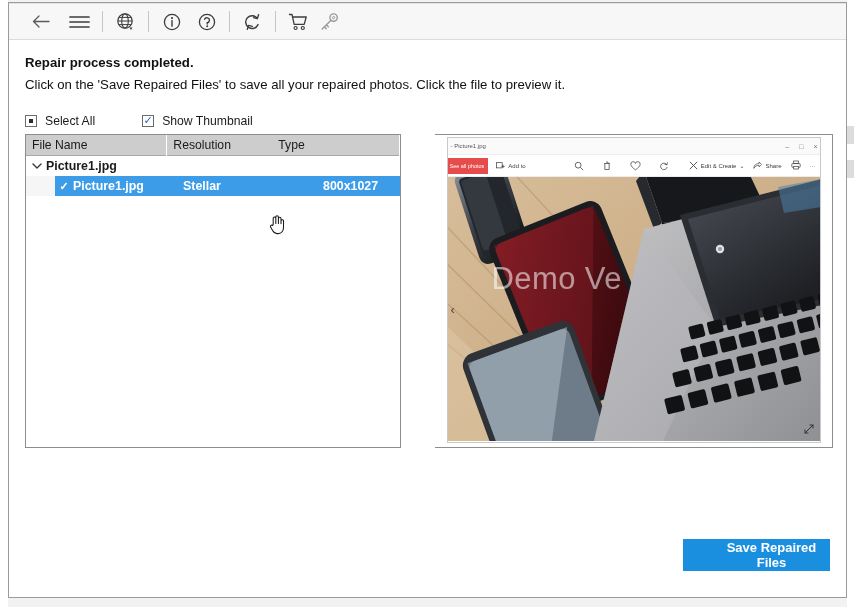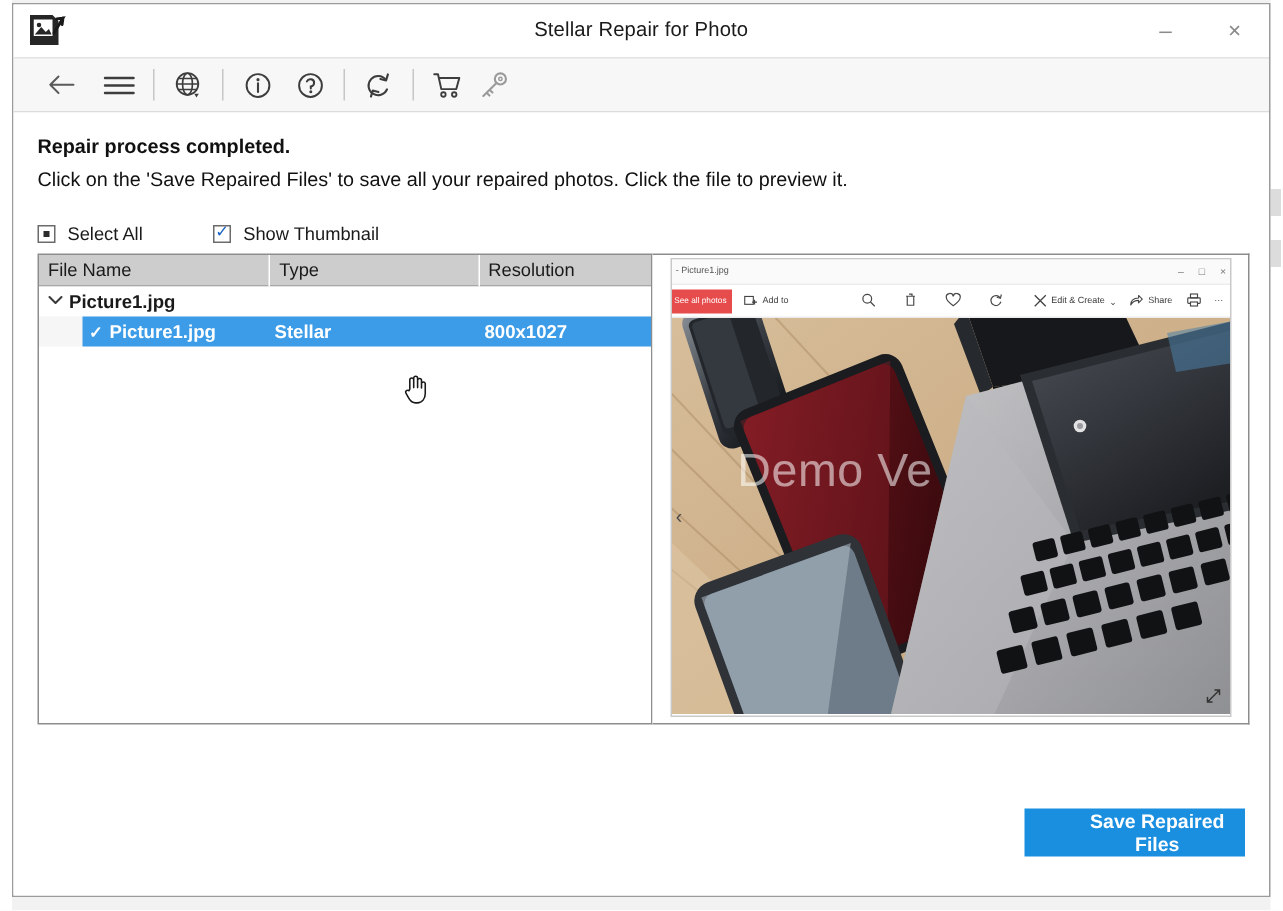--- a/index.html
+++ b/index.html
@@ -148,21 +148,21 @@
   .panels {
     position: absolute;
     left: 16px; top: 94px;
     width: 808px; height: 314px;
   }
 
   
   .filelist {
     position: absolute;
     left: 0; top: 0;
-    width: 410px; height: 314px;
+    width: 376px; height: 314px;
     background: #ffffff;
     border: 1px solid #8d8d8d;
     box-sizing: border-box;
     overflow: hidden;
   }
   .lvheader {
     display: flex;
     height: 21px;
     background: #cdcdcd;
     border-bottom: 1px solid #a8a8a8;
@@ -403,36 +403,20 @@
 <div id="app">
 
   <div class="left-edge"></div>
   <div class="outer-sb">
     <div class="outer-sb-thumb1"></div>
     <div class="outer-sb-thumb2"></div>
   </div>
 
   <div class="window">
 
-    <div class="titlebar">
-      <div class="app-logo">
-        <svg width="26" height="24" viewBox="0 0 26 24">
-          <polygon points="2,2 17,2 21,6 21,22 2,22" fill="#262626"></polygon>
-          <rect x="4.5" y="5" width="12.5" height="11" fill="#ffffff"></rect>
-          <circle cx="8" cy="8.6" r="1.5" fill="#262626"></circle>
-          <polygon points="5.2,15 9.5,10 12.5,13.3 14.6,11.3 16.4,15" fill="#262626"></polygon>
-          <path d="M18 14 L24 4 L19.8 4.6 M24 4 L23.4 8.4" stroke="#1a1a1a" stroke-width="1.9" fill="none" stroke-linecap="round"></path>
-        </svg>
-      </div>
-      <div class="title-text">Stellar Repair for Photo</div>
-      <div class="winbtns">
-        <div class="winbtn">–</div>
-        <div class="winbtn">×</div>
-      </div>
-    </div>
 
     <div class="toolbar">
 
       <div class="tb-item">
         <svg width="19" height="15" viewBox="0 0 19 15">
           <path d="M8 2 L2.5 7.5 L8 13 M2.5 7.5 L18 7.5" stroke="#5a5a5a" stroke-width="1.3" fill="none" stroke-linecap="round" stroke-linejoin="round"></path>
         </svg>
       </div>
 
       <div class="sp8"></div>
@@ -523,22 +507,22 @@
             </span>
           <span class="cblabel">Show Thumbnail</span>
         </div>
       </div>
 
       <div class="panels">
 
         <div class="filelist">
           <div class="lvheader">
             <div class="lvh c1">File Name</div>
+            <div class="lvh c3">Resolution</div>
             <div class="lvh c2">Type</div>
-            <div class="lvh c3">Resolution</div>
           </div>
 
           <div class="lvrow group">
             <span class="chev">
               <svg width="10" height="8" viewBox="0 0 10 8">
                   <path d="M1 2 L5 6 L9 2" stroke="#3a3a3a" stroke-width="1.4" fill="none" stroke-linecap="round" stroke-linejoin="round"></path>
                 </svg>
             </span>
             <span>Picture1.jpg</span>
           </div>

